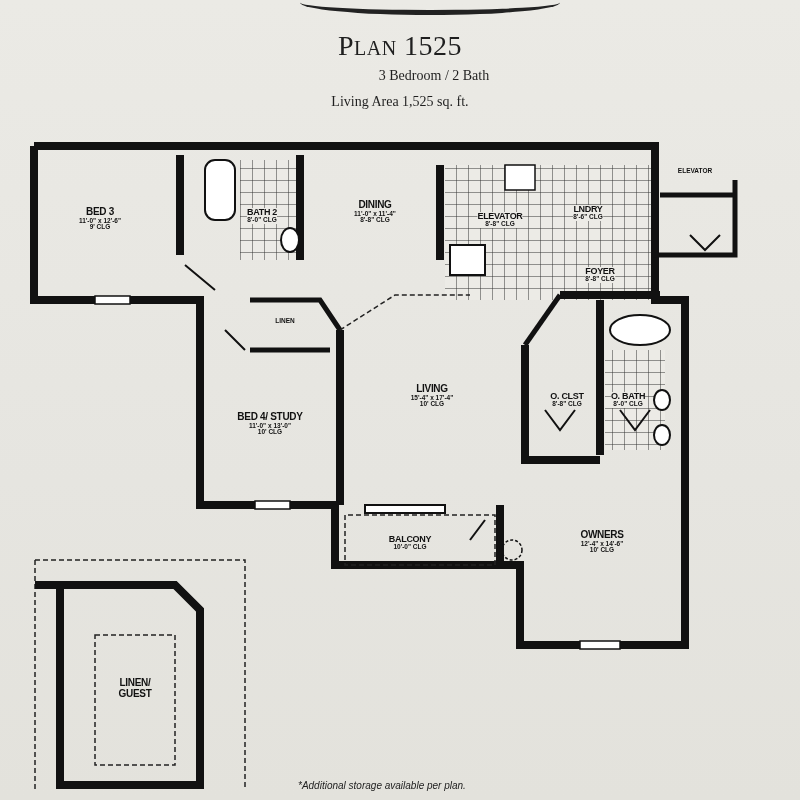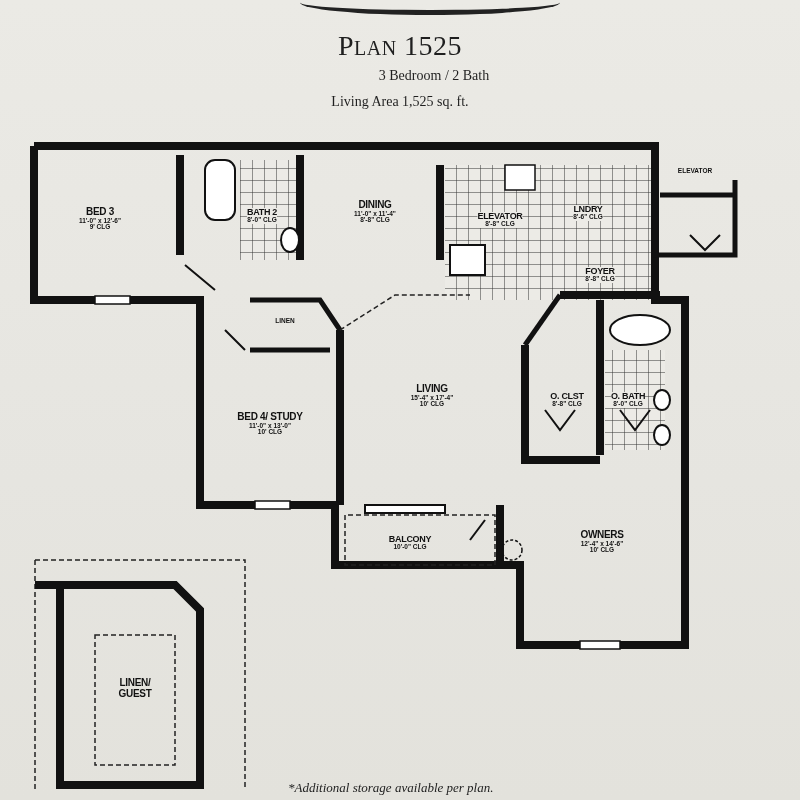--- a/index.html
+++ b/index.html
@@ -8,21 +8,21 @@
   .title { position:absolute; left:0; width:800px; text-align:center; font-family:"Liberation Serif", serif; color:#1f1f1f; }
   .t1 { top:30px; font-size:28px; font-variant:small-caps; letter-spacing:.5px; }
   .t2 { top:68px; font-size:14px;padding-left:34px; }
   .t3 { top:94px; font-size:14px; }
   .swoosh { position:absolute; left:300px; top:-10px; width:260px; height:20px; border-bottom:5px solid #222; border-radius:0 0 50% 50%; }
   svg.plan { position:absolute; left:0; top:0; }
   .label { position:absolute; text-align:center; color:#111; transform:translateX(-50%); line-height:1.05; }
   .label .name { font-weight:bold; font-size:10px; font-family:"Liberation Sans", sans-serif; letter-spacing:-.3px; }
   .label .name.sm { font-size:9px; }
   .label .dim { font-size:6.5px; font-weight:bold; }
-  .note { position:absolute; top:780px; left:288px; font-family:Liberation Serif, serif; font-style:italic; font-size:13px; color:#222; }
+  .note { position:absolute; top:780px; left:298px; font-family:Liberation Sans, sans-serif; font-style:italic; font-size:10px; color:#222; }
   .copy { position:absolute; left:4px; top:753px; font-size:23px; color:#fff; font-family:"Liberation Sans", sans-serif; text-shadow:0 0 2px #000, 0 0 1px #000; letter-spacing:-.5px; }
 </style>
 </head>
 <body>
 
 <div class="page">
   <div class="swoosh"></div>
 
   <div class="title t1">Plan 1525</div>
   <div class="title t2">3 Bedroom / 2 Bath</div>

